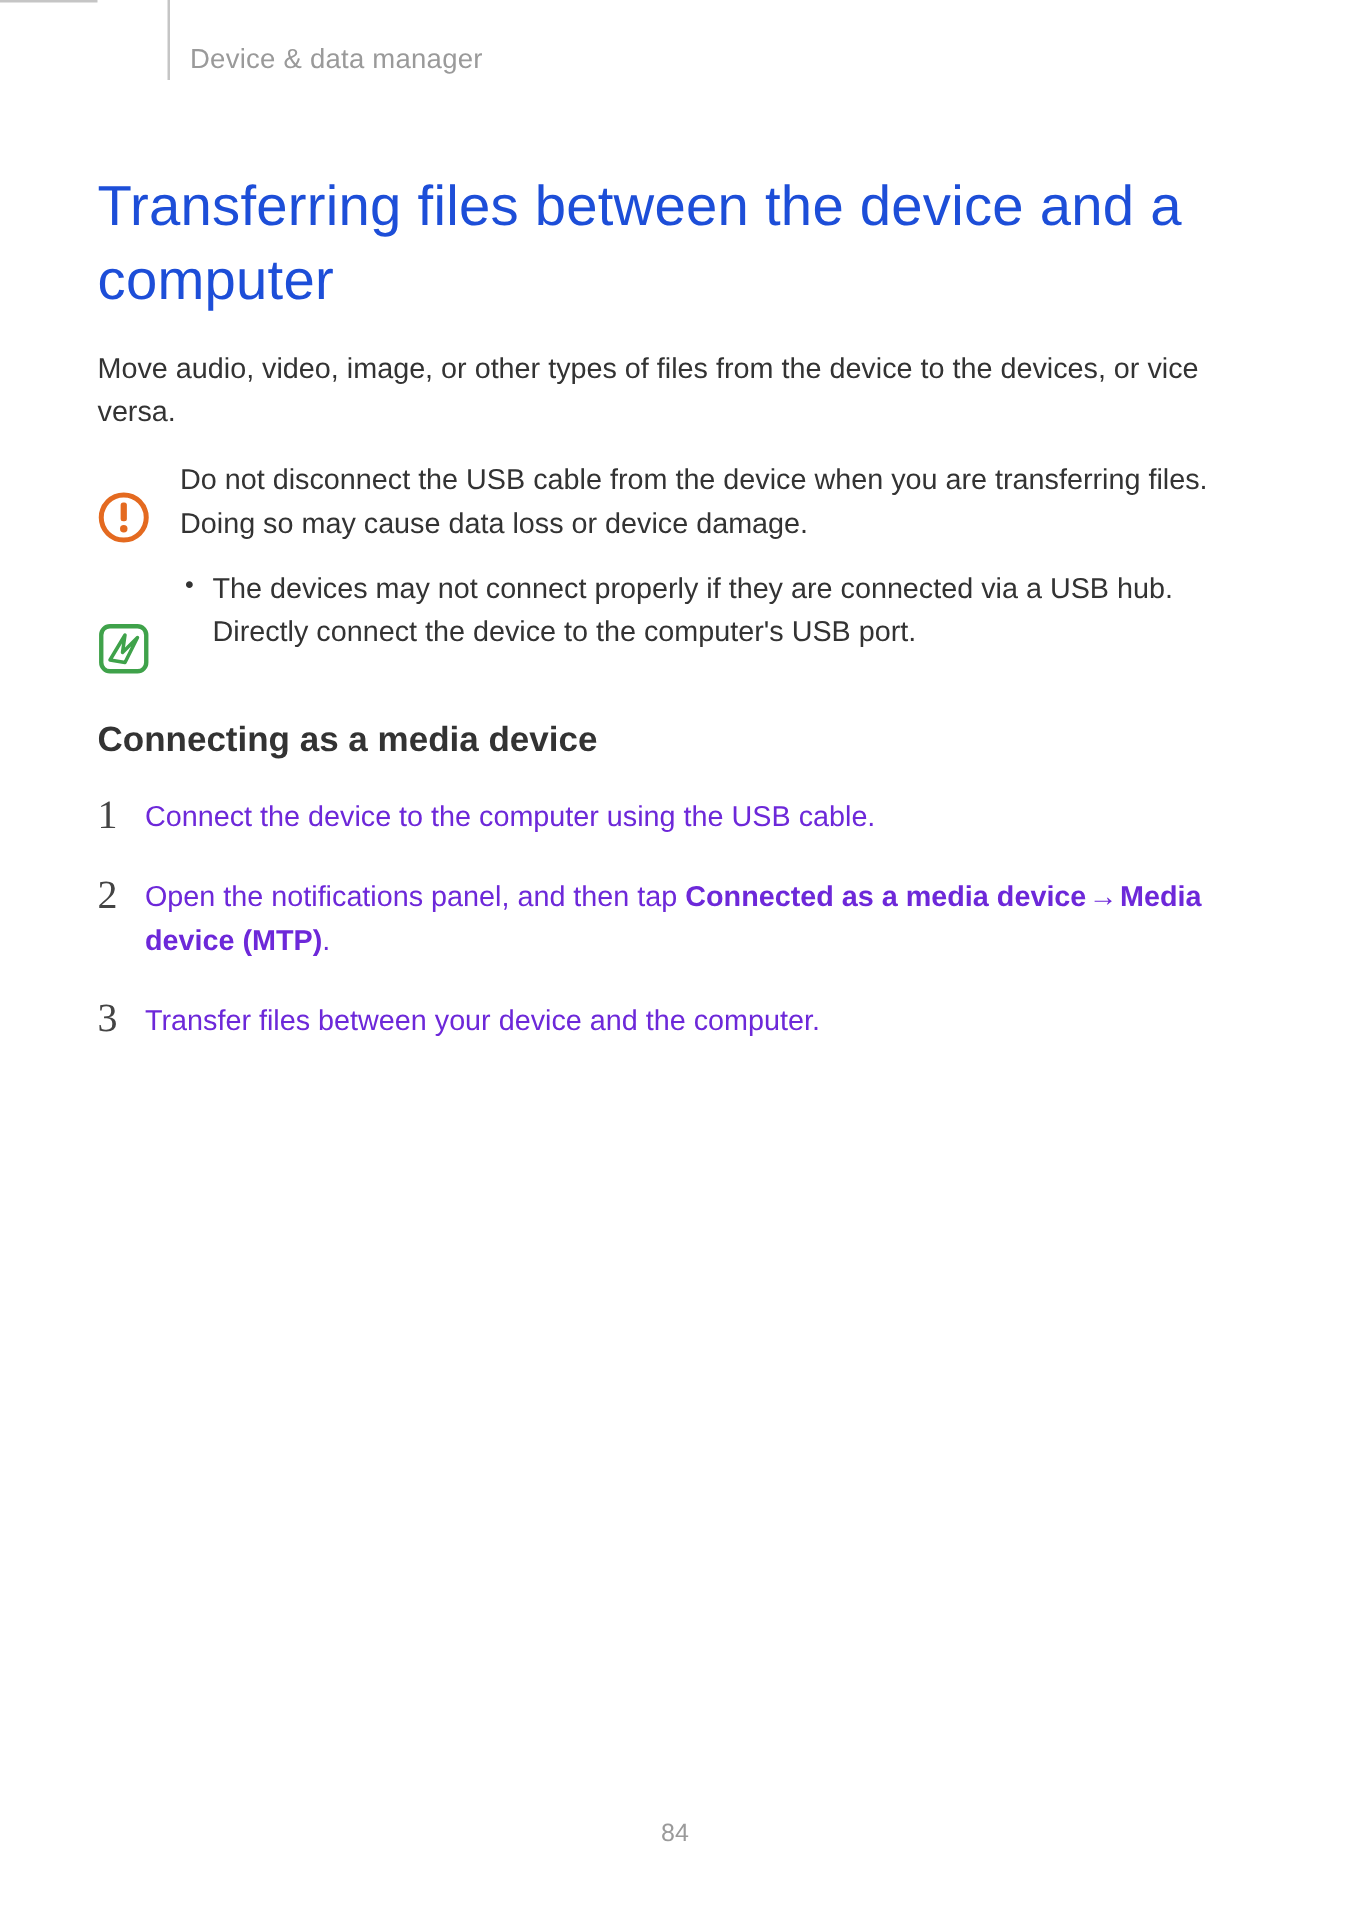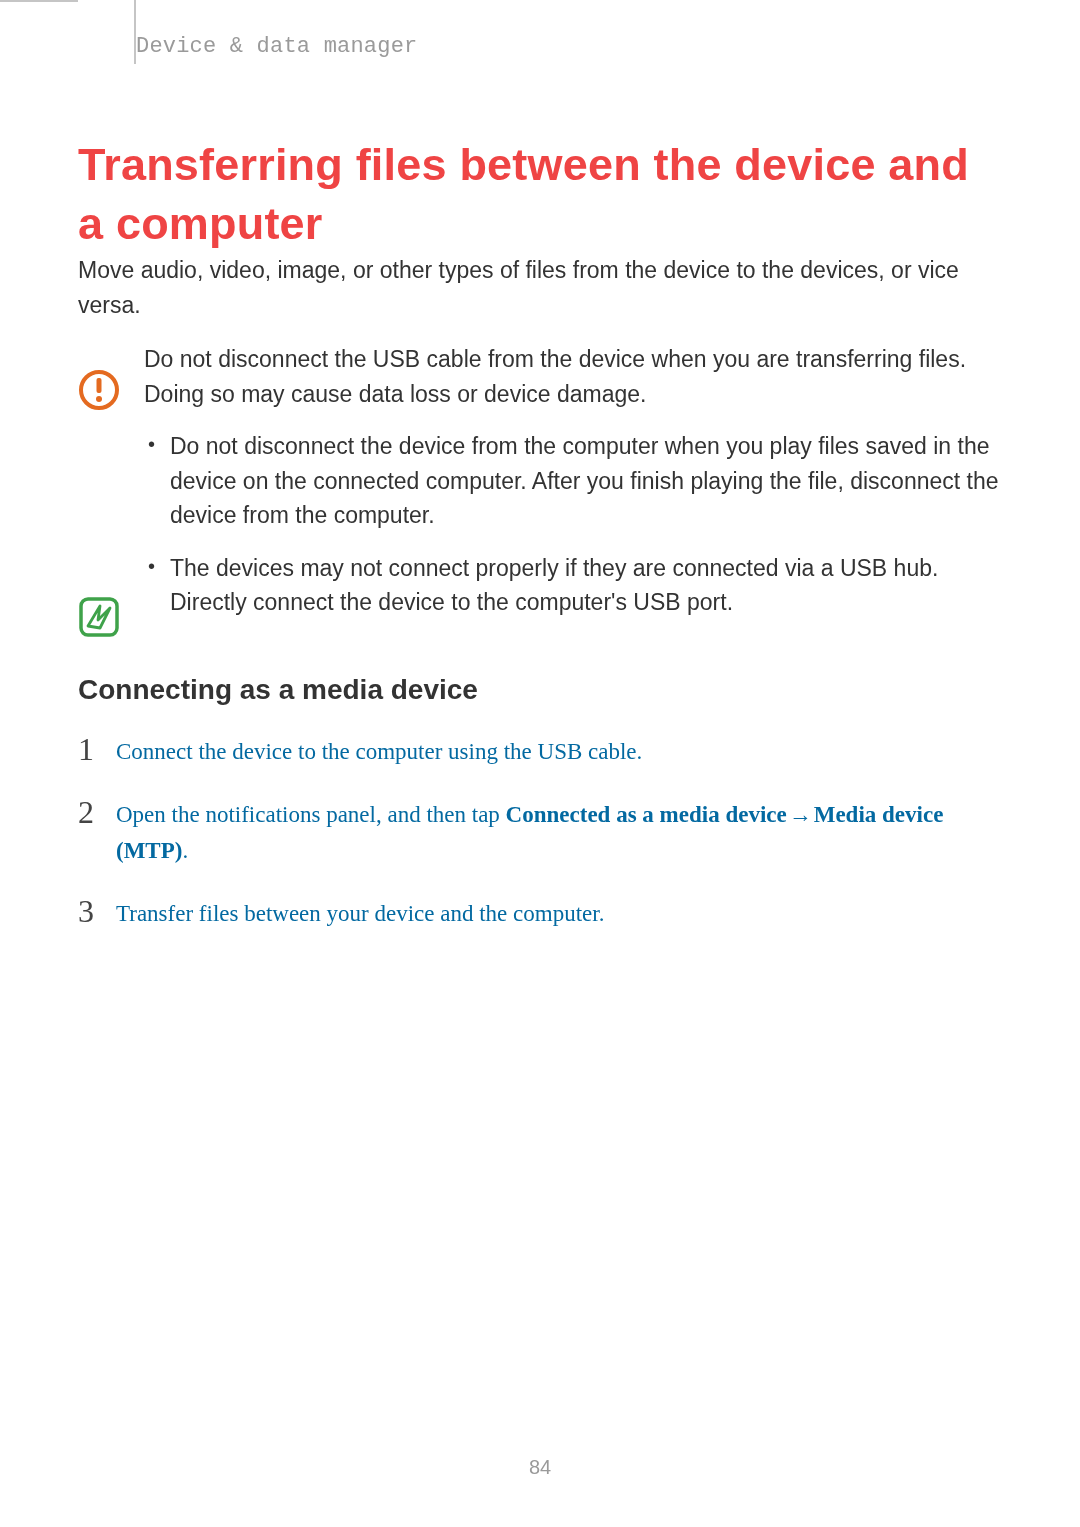--- a/index.html
+++ b/index.html
@@ -27,36 +27,36 @@
   .top-rule-h {
     position: absolute;
     left: 0;
     top: 0;
     width: 78px;
     height: 2px;
     background: #c5c5c5;
   }
   .breadcrumb {
     position: absolute;
-    left: 136px;
+    left: 152px;
     top: 34px;
     font-size: 22px;
     color: #9a9a9a;
     letter-spacing: 0.2px;
-    font-family: Liberation Mono, monospace;
   }
   .content {
     margin-top: 100px;
     margin-left: 0;
   }
   h1 {
-    color: #ef4444;
+    color: #1d4ed8;
     font-size: 45px;
-    font-weight: 700;
+    font-weight: 400;
     line-height: 1.3;
+    margin-bottom: 24px;
     letter-spacing: 0.2px;
   }
   .intro {
     font-size: 23px;
     line-height: 1.5;
     color: #333;
     margin-bottom: 20px;
   }
   .note-row {
     display: flex;
@@ -110,24 +110,23 @@
     flex: 0 0 38px;
     font-size: 32px;
     font-weight: 400;
     color: #444;
     line-height: 1.1;
     font-family: Georgia, "Times New Roman", serif;
   }
   .step-body {
     font-size: 23px;
     line-height: 1.55;
-    color: #0369a1;
+    color: #6d28d9;
     flex: 1;
     padding-top: 2px;
-    font-family: Liberation Serif, serif;
   }
   .step-body p { margin-bottom: 14px; }
   .step-body p:last-child { margin-bottom: 0; }
   .b { font-weight: 700; text-align: center; }
   .arrow {
     display: inline-block;
     font-weight: 400;
     padding: 0 2px;
   }
   .page-number {
@@ -167,21 +166,20 @@
 
     <div class="note-row">
       <div class="note-icon">
         <svg width="42" height="42" viewBox="0 0 42 42">
           <rect x="3" y="3" width="36" height="36" rx="7" fill="none" stroke="#3fa24a" stroke-width="3.5"></rect>
           <path d="M 10 30 L 22 10 L 20 24 L 32 12 L 22 32 Z" fill="none" stroke="#3fa24a" stroke-width="2.8" stroke-linejoin="round"></path>
         </svg>
       </div>
       <div class="note-body">
         <ul class="bullet-list">
-          <li>Do not disconnect the device from the computer when you play files saved in the device on the connected computer. After you finish playing the file, disconnect the device from the computer.</li>
           <li>The devices may not connect properly if they are connected via a USB hub. Directly connect the device to the computer's USB port.</li>
         </ul>
       </div>
     </div>
 
     <h2>Connecting as a media device</h2>
 
     <div class="step-row">
       <div class="step-num">1</div>
       <div class="step-body">Connect the device to the computer using the USB cable.</div>

